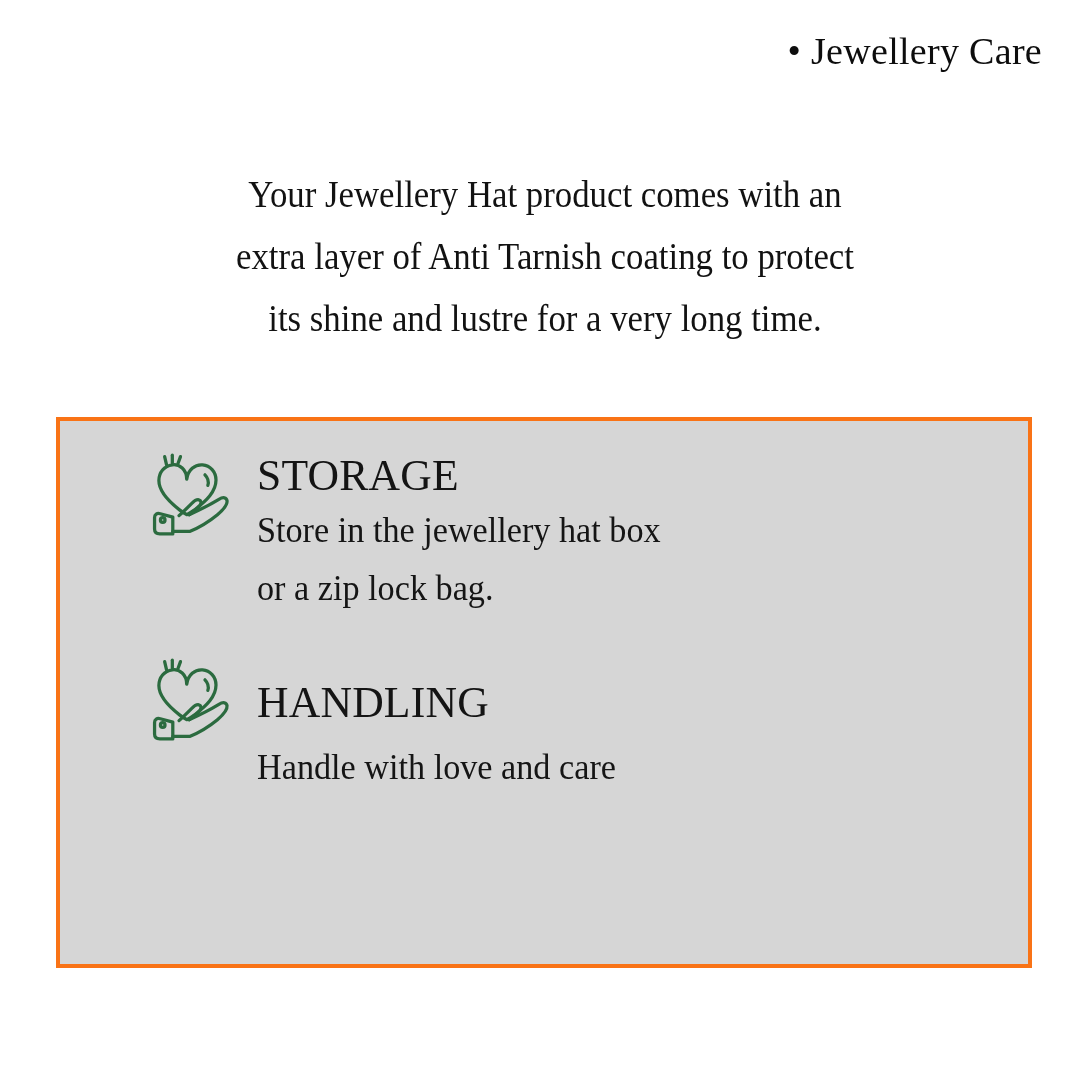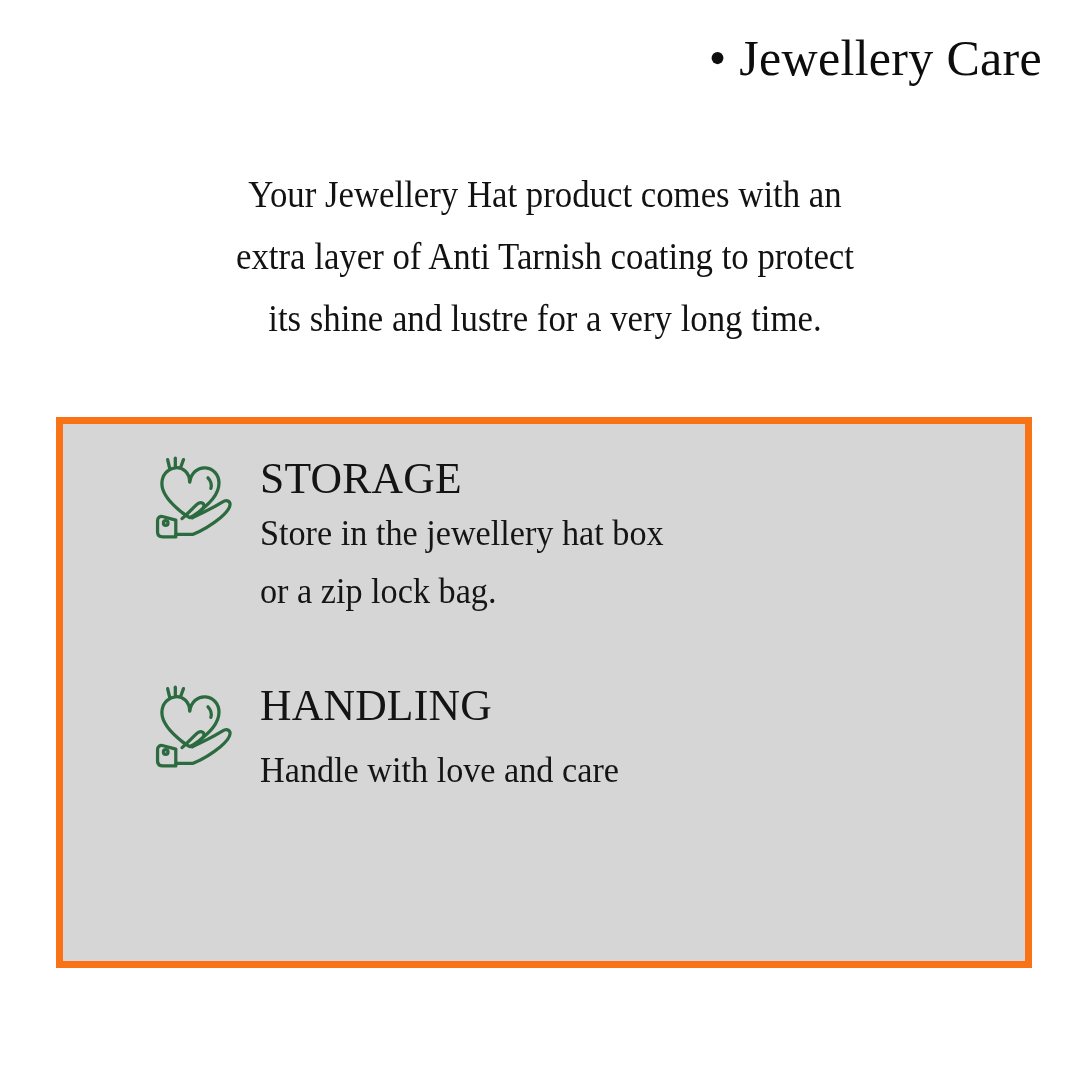--- a/index.html
+++ b/index.html
@@ -16,21 +16,21 @@
     position: relative;
   }
 
   
   .page-title {
     position: absolute;
     top: 30px;
     left: 0;
     width: 1042px;
     text-align: right;
-    font-size: 50px;
+    font-size: 38px;
     line-height: 1.15;
     font-weight: 400;
     letter-spacing: 0.3px;
     color: #0d0d0d;
     white-space: nowrap;
   }
 
   
   .intro {
     position: absolute;
@@ -50,38 +50,38 @@
   }
 
   
   .care-panel {
     position: absolute;
     left: 56px;
     top: 417px;
     width: 976px;
     height: 551px;
     background: #d6d6d6;
-    border: 7px solid #f97316;
+    border: 4px solid #f97316;
     box-sizing: border-box;
   }
 
   .care-list {
     position: relative;
     width: 100%;
     height: 100%;
   }
 
   .care-item {
     position: absolute;
     display: flex;
     align-items: flex-start;
     left: 84px;
   }
   .care-item-0 { top: 26px; }
-  .care-item-1 { top: 231px; align-items: center; }
+  .care-item-1 { top: 231px; }
   .care-item-2 { top: 404px; }
 
   .care-icon {
     width: 96px;
     height: 96px;
     flex: 0 0 96px;
     display: block;
   }
   .care-icon svg { display: block; width: 100%; height: 100%; }
 

